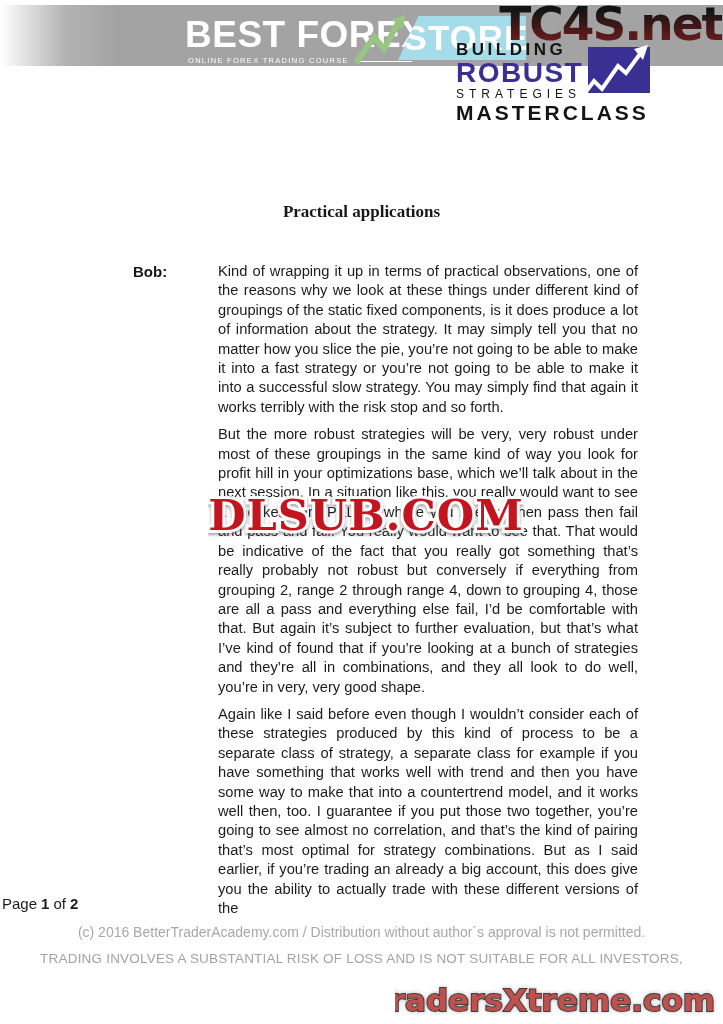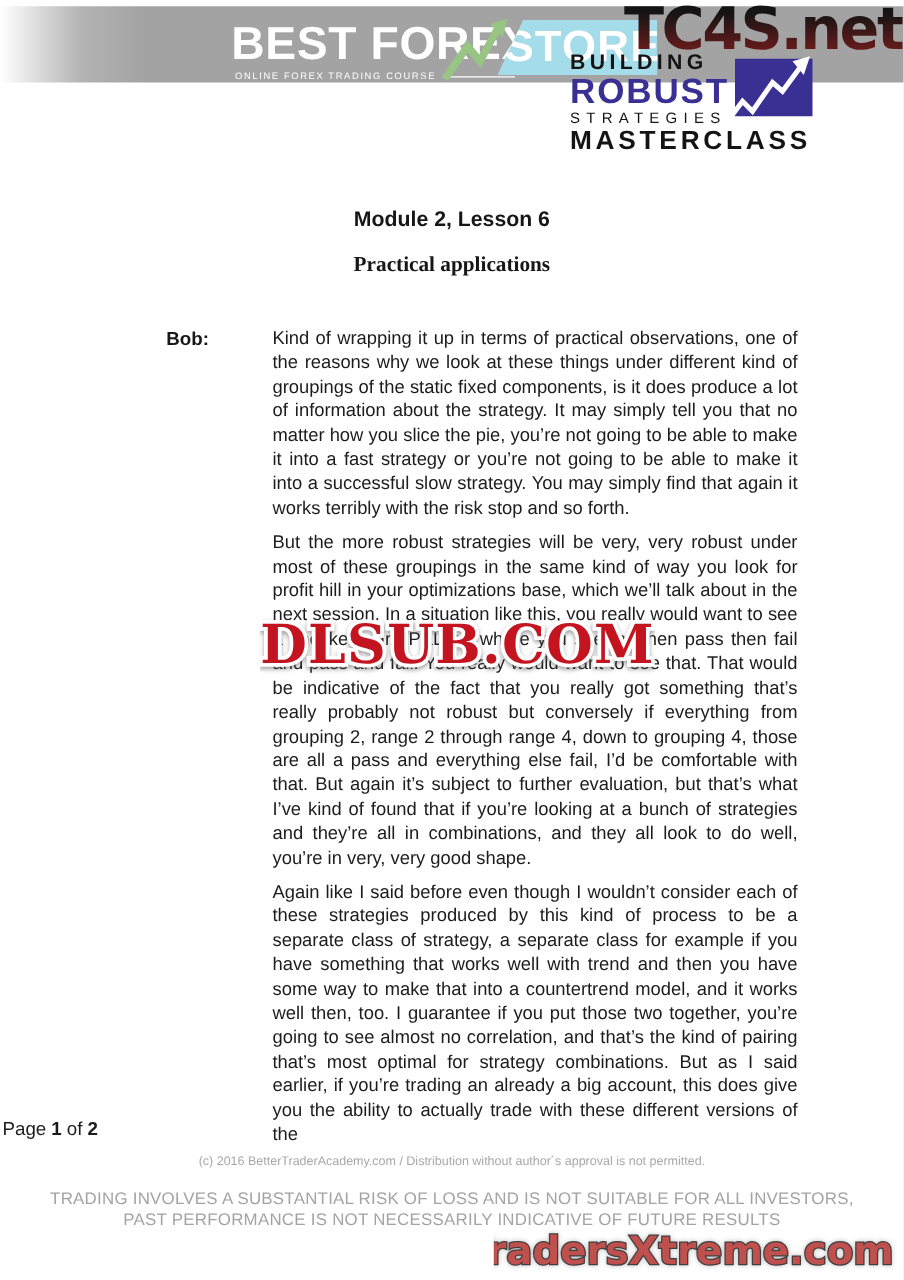--- a/index.html
+++ b/index.html
@@ -67,21 +67,21 @@
   }
   .paragraphs p { margin:0 0 8px 0; }
 
   
   .watermark { position:absolute; left:208px; top:485px; }
 
   
   .page-num { position:absolute; top:895px; left:0; right:0; text-align:left; font-size:15px; color:#1c1c1c; }
   .page-num .b { font-weight:bold; }
   .page-num span { padding:0 2px; }
-  .copyright { position:absolute; top:924px; left:0; right:0; text-align:center; font-size:10px; color:#a8a8a8; }
+  .copyright { position:absolute; top:924px; left:0; right:0; text-align:center; font-size:14px; color:#a8a8a8; }
   .disclaimer { position:absolute; left:0; right:0; text-align:center; font-size:13.5px; color:#a3a3a3; letter-spacing:0.2px; }
   .disclaimer.d1 { top:951px; }
   .disclaimer.d2 { top:968px; }
   .tx-watermark { position:absolute; right:2px; top:982px; }
 </style>
 </head>
 <body>
 
 <div class="page">
 
@@ -104,37 +104,35 @@
     <div class="mc-line2">ROBUST</div>
     <div class="mc-line3">STRATEGIES</div>
     <div class="mc-line4">MASTERCLASS</div>
     <svg class="mc-square" width="92" height="66" viewBox="0 0 92 66">
       <rect x="16" y="6" width="62" height="46" fill="#3a2f93"></rect>
       <polyline points="4,64 22,40 30,48 46,25 54,32 68,13" fill="none" stroke="#ffffff" stroke-width="4"></polyline>
       <polygon points="62,8 76,4 71,19" fill="#ffffff"></polygon>
     </svg>
   </div>
 
-  <div class="doc-title t1">Module 2, Lesson 6</div>
   <div class="doc-title t2">Practical applications</div>
 
   <div class="speaker">Bob:</div>
   <div class="paragraphs">
     <p>Kind of wrapping it up in terms of practical observations, one of the reasons why we look at these things under different kind of groupings of the static fixed components, is it does produce a lot of information about the strategy. It may simply tell you that no matter how you slice the pie, you’re not going to be able to make it into a fast strategy or you’re not going to be able to make it into a successful slow strategy. You may simply find that again it works terribly with the risk stop and so forth.</p>
     <p>But the more robust strategies will be very, very robust under most of these groupings in the same kind of way you look for profit hill in your optimizations base, which we’ll talk about in the next session. In a situation like this, you really would want to see a checkerboard P&amp;L hill where you see fail then pass then fail and pass and fail. You really would want to see that. That would be indicative of the fact that you really got something that’s really probably not robust but conversely if everything from grouping 2, range 2 through range 4, down to grouping 4, those are all a pass and everything else fail, I’d be comfortable with that. But again it’s subject to further evaluation, but that’s what I’ve kind of found that if you’re looking at a bunch of strategies and they’re all in combinations, and they all look to do well, you’re in very, very good shape.</p>
     <p>Again like I said before even though I wouldn’t consider each of these strategies produced by this kind of process to be a separate class of strategy, a separate class for example if you have something that works well with trend and then you have some way to make that into a countertrend model, and it works well then, too. I guarantee if you put those two together, you’re going to see almost no correlation, and that’s the kind of pairing that’s most optimal for strategy combinations. But as I said earlier, if you’re trading an already a big account, this does give you the ability to actually trade with these different versions of the</p>
   </div>
 
   <svg class="watermark" width="316" height="62" viewBox="0 0 316 62">
     <text x="158" y="45" text-anchor="middle" font-family="DejaVu Serif, serif" font-size="43" font-weight="bold" letter-spacing="1" fill="#c41420" stroke="#ffffff" stroke-width="6" paint-order="stroke" style="filter:drop-shadow(0 2px 1.5px rgba(90,90,90,0.55))">DLSUB.COM</text>
   </svg>
 
   <div class="page-num"><span>Page</span><span class="b">1</span><span>of</span><span class="b">2</span></div>
 
   <div class="copyright">(c) 2016 BetterTraderAcademy.com / Distribution without author´s approval is not permitted.</div>
   <div class="disclaimer d1">TRADING INVOLVES A SUBSTANTIAL RISK OF LOSS AND IS NOT SUITABLE FOR ALL INVESTORS,</div>
-  <div class="disclaimer d2">PAST PERFORMANCE IS NOT NECESSARILY INDICATIVE OF FUTURE RESULTS</div>
 
   <svg class="tx-watermark" width="326" height="40" viewBox="0 0 326 40">
     <text x="320" y="29" text-anchor="end" font-family="DejaVu Sans, sans-serif" font-size="31" font-weight="bold" fill="#c0504d" stroke="#3f3f3f" stroke-width="2" paint-order="stroke" style="filter:drop-shadow(0 0 2px rgba(180,180,180,0.9))">TradersXtreme.com</text>
   </svg>
 
 </div>
 
 </body></html>

